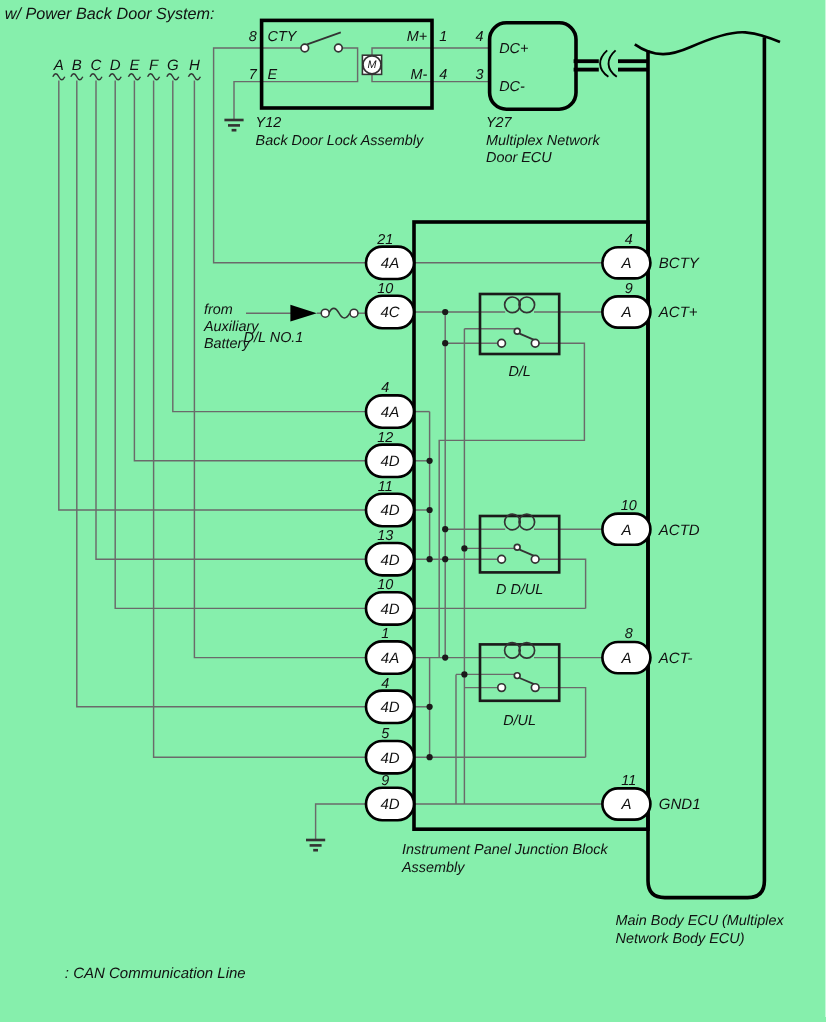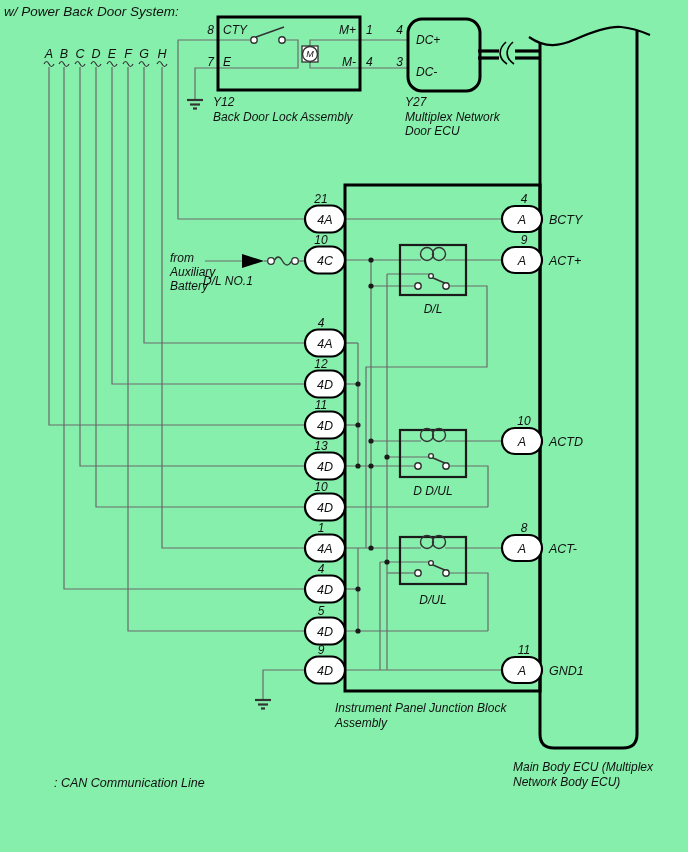--- a/index.html
+++ b/index.html
@@ -1,20 +1,20 @@
 <!DOCTYPE html>
 <html><head>
 <meta charset="utf-8">
 <style>
   html,body{margin:0;padding:0;background:#fff;}
   #stage{position:relative;width:688px;height:852px;background:#86efac;overflow:hidden;
          font-family:"Liberation Sans", sans-serif;color:#111;font-style:italic;}
   #schematic{position:absolute;left:0;top:0;}
   .title{position:absolute;left:4px;top:4px;font-size:13.5px;color:#111;}
-  .legend{position:absolute;left:8px;top:776px;display:flex;align-items:flex-end;}
+  .legend{position:absolute;left:8px;top:804px;display:flex;align-items:flex-end;}
   .legend-bars{display:inline-block;width:40px;margin-right:6px;}
   .legend-bars .bar{height:3.6px;background:#000;margin-bottom:1.6px;}
   .legend-text{font-size:12.5px;color:#111;}
 </style>
 </head>
 <body>
 
 <div id="stage">
   <div class="title">w/ Power Back Door System:</div>
   <svg id="schematic" width="688" height="852" viewBox="0 0 688 852">

